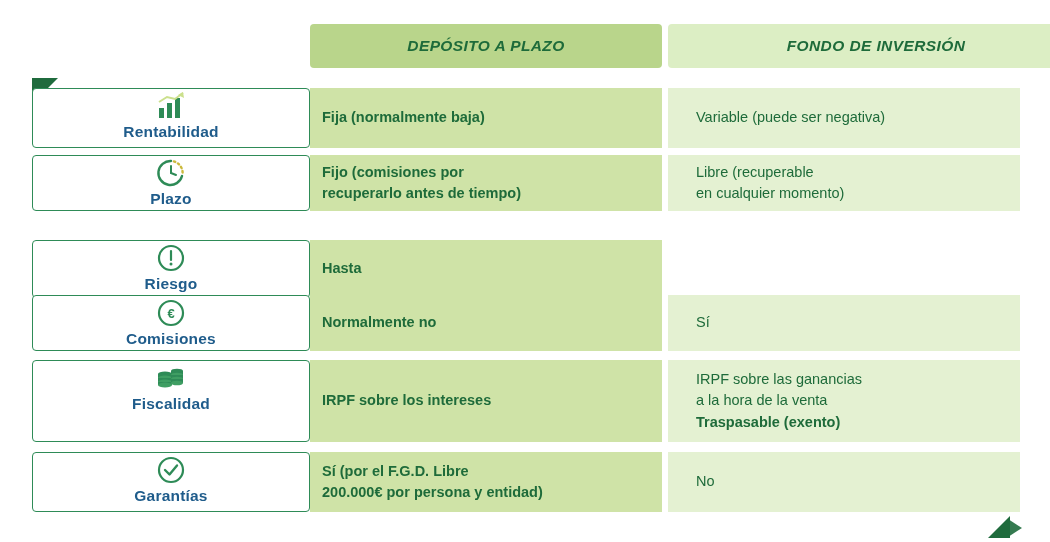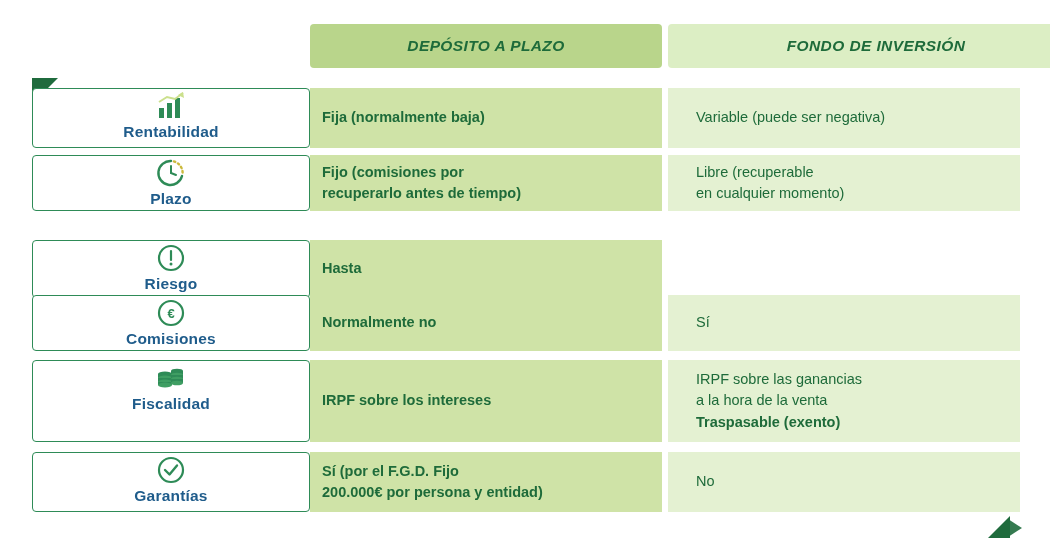--- a/index.html
+++ b/index.html
@@ -292,21 +292,21 @@
     <div class="label-cell">
       <div class="icon-box">
         <svg width="34" height="34" viewBox="0 0 34 34">
           <circle cx="17" cy="17" r="12" fill="none" stroke="#2e8b57" stroke-width="2.2"></circle>
           <polyline points="11,17 15.5,21.5 23,12.5" fill="none" stroke="#2e8b57" stroke-width="2.4" stroke-linecap="round" stroke-linejoin="round"></polyline>
         </svg>
       </div>
       <span class="row-label">Garantías</span>
     </div>
     <div class="cell-a">
-      <span class="cell-text">Sí (por el F.G.D. Fijo</span>
+      <span class="cell-text">Sí (por el F.G.D. Libre</span>
       <span class="cell-text">200.000€ por persona y entidad)</span>
     </div>
     <div class="cell-b">
       <span class="cell-text">No</span>
     </div>
   </div>
 
 </div>
 
 </body></html>

